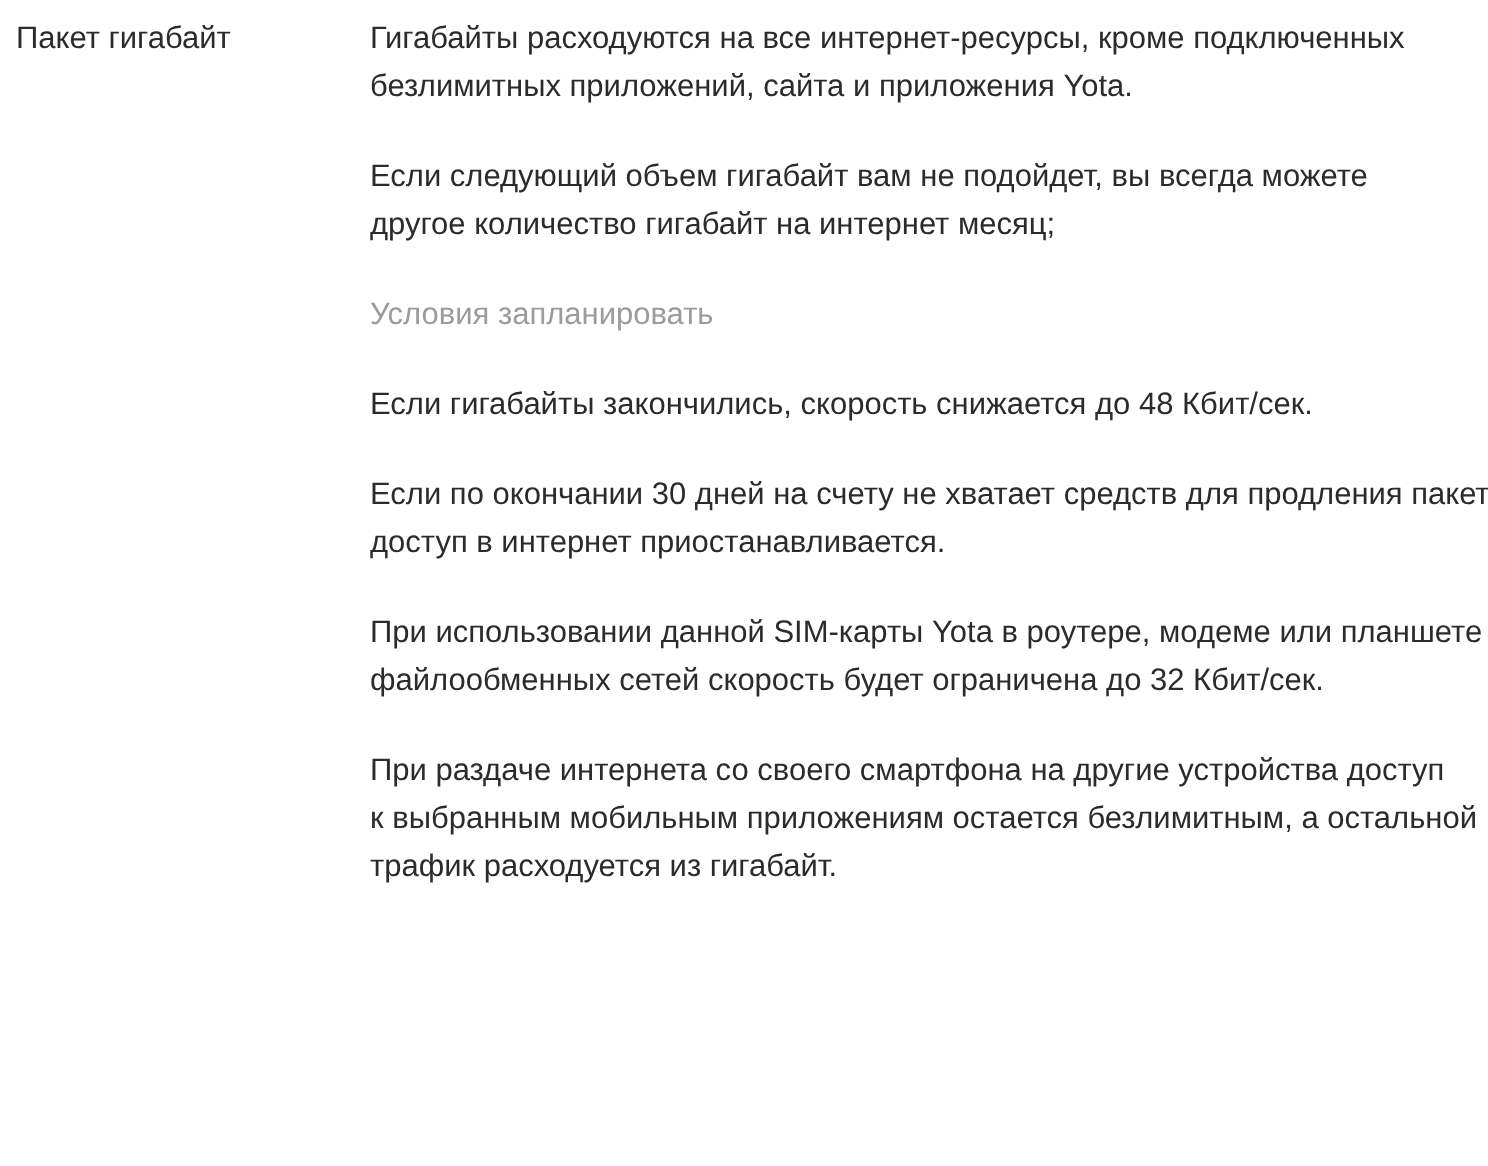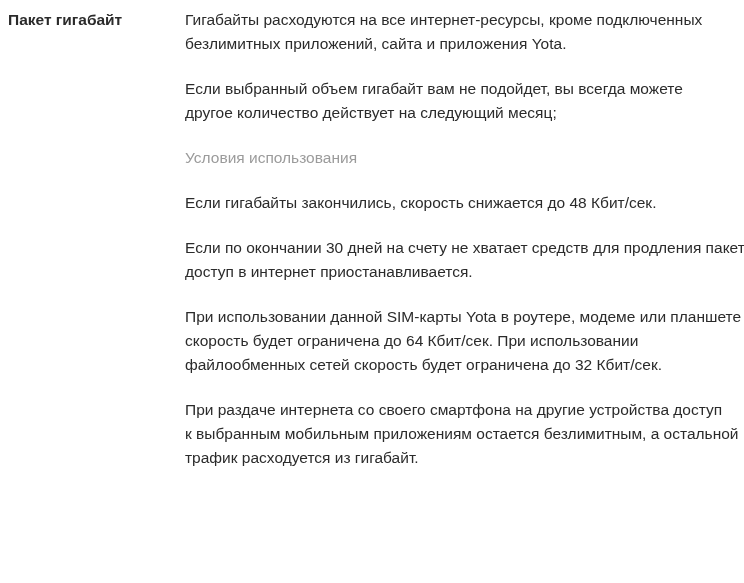--- a/index.html
+++ b/index.html
@@ -17,21 +17,21 @@
   .details-row {
     display: flex;
     align-items: flex-start;
     padding: 8px 0 0 8px;
     width: 744px;
   }
   .term-cell {
     flex: none;
     width: 173px;
     font-size: 15.5px;
-    font-weight: bold;
+    font-weight: normal;
     line-height: 24px;
     color: #2b2b2b;
   }
   .desc-cell {
     flex: none;
     width: 562px;
     font-size: 15.5px;
     line-height: 24px;
     color: #2b2b2b;
   }
@@ -59,41 +59,40 @@
   </div>
 
   <div class="desc-cell">
 
     <p class="para">
       <span class="line">Гигабайты расходуются на все интернет-ресурсы, кроме подключенных</span>
       <span class="line">безлимитных приложений, сайта и приложения Yota.</span>
     </p>
 
     <p class="para">
-      <span class="line">Если выбранный объем гигабайт вам не подойдет, вы всегда можете</span>
-      <span class="line">другое количество действует на следующий месяц;</span>
+      <span class="line">Если следующий объем гигабайт вам не подойдет, вы всегда можете</span>
+      <span class="line">другое количество гигабайт на интернет месяц;</span>
     </p>
 
     <p class="para subheading">
-      <span class="line">Условия использования</span>
+      <span class="line">Условия запланировать</span>
     </p>
 
 
     <p class="para">
       <span class="line">Если гигабайты закончились, скорость снижается до 48 Кбит/сек.</span>
     </p>
 
     <p class="para">
       <span class="line">Если по окончании 30 дней на счету не хватает средств для продления пакета,</span>
       <span class="line">доступ в интернет приостанавливается.</span>
     </p>
 
     <p class="para">
       <span class="line">При использовании данной SIM-карты Yota в роутере, модеме или планшете</span>
-      <span class="line">скорость будет ограничена до 64 Кбит/сек. При использовании</span>
       <span class="line">файлообменных сетей скорость будет ограничена до 32 Кбит/сек.</span>
     </p>
 
     <p class="para">
       <span class="line">При раздаче интернета со своего смартфона на другие устройства доступ</span>
       <span class="line">к выбранным мобильным приложениям остается безлимитным, а остальной</span>
       <span class="line">трафик расходуется из гигабайт.</span>
     </p>
 
   </div>

